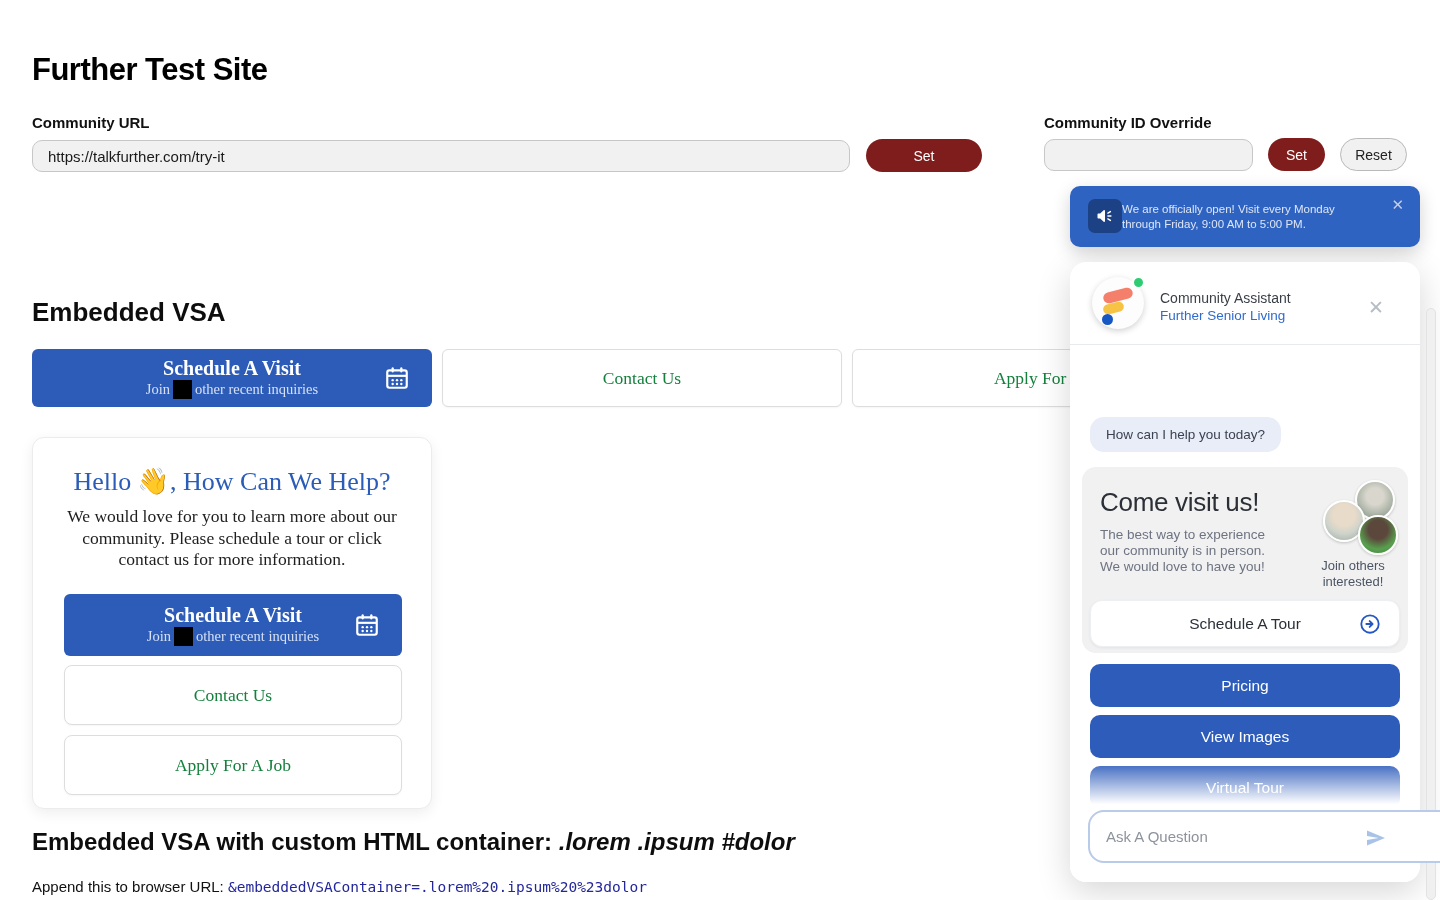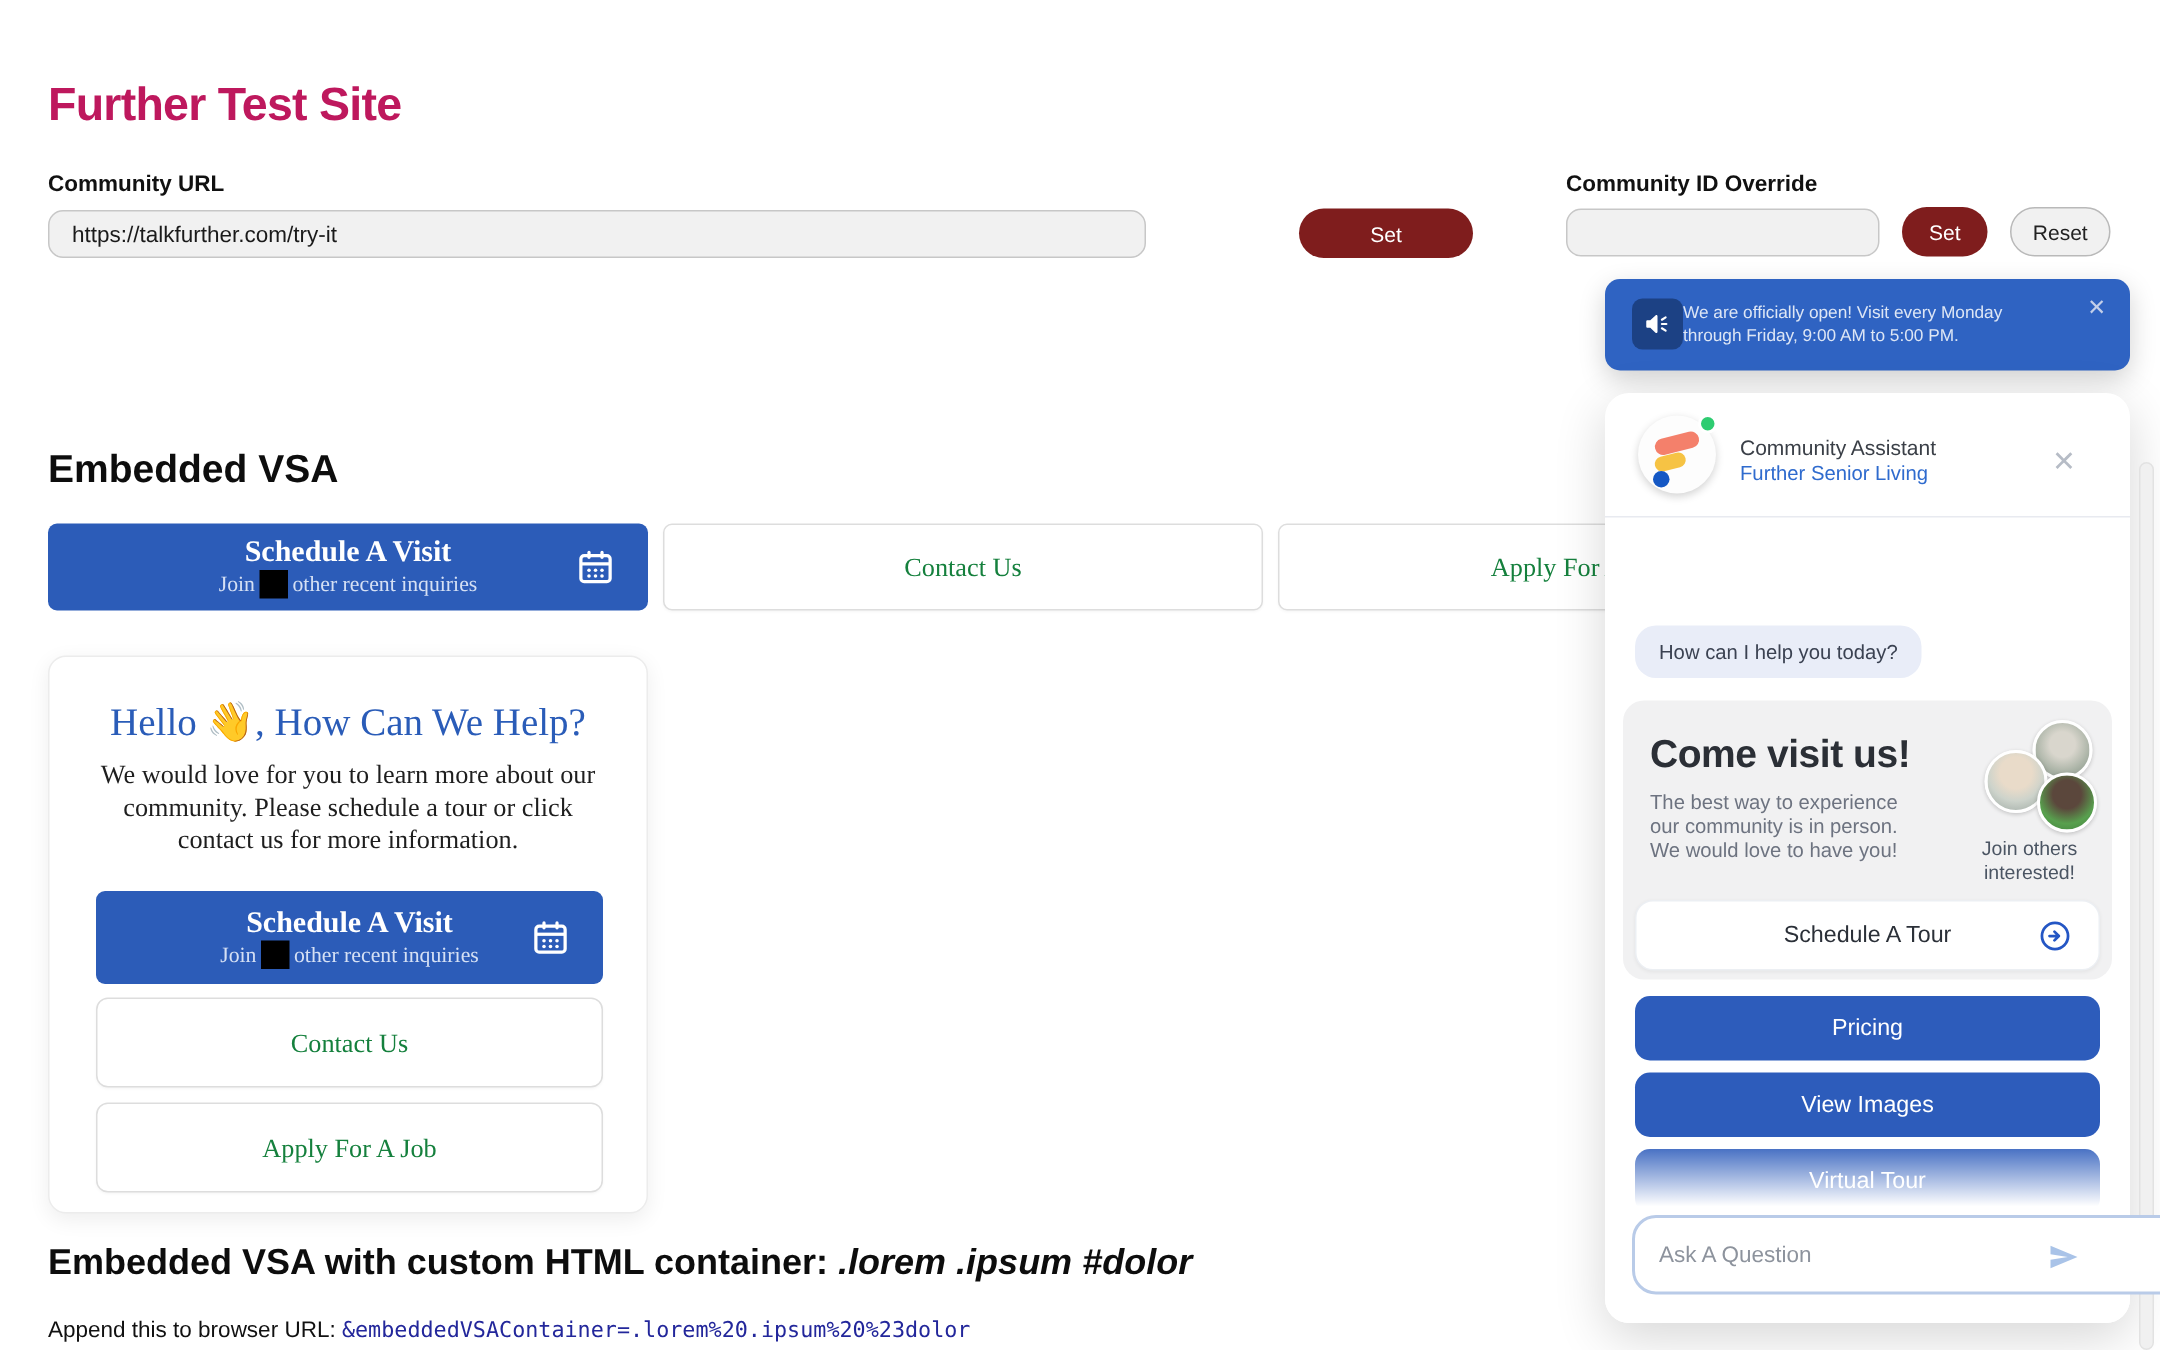--- a/index.html
+++ b/index.html
@@ -2,21 +2,21 @@
 <html><head>
 <meta charset="utf-8">
 <style>
   * { margin:0; padding:0; box-sizing:border-box; }
   html,body { background:#ffffff; }
   .screen {
     position:relative; width:1440px; height:900px; overflow:hidden;
     background:#ffffff; font-family:"Liberation Sans", sans-serif; color:#111;
   }
   
-  .page-title { position:absolute; left:32px; top:52px; font-size:31px; font-weight:700; letter-spacing:-0.5px; color:#be185d; }
+  .page-title { position:absolute; left:32px; top:52px; font-size:31px; font-weight:700; letter-spacing:-0.5px; color:#000000; }
   .field-label { position:absolute; font-size:15px; font-weight:700; color:#111; }
   .text-input {
     position:absolute; height:32px; background:#f1f1f1; border:1px solid #c7c7c7;
     border-radius:10px; font-size:15px; color:#1a1a1a; padding:0 15px; outline:none;
     font-family:"Liberation Sans", sans-serif;
   }
   .btn-dark {
     position:absolute; background:#7f1d1d; color:#fff; border:none; border-radius:17px;
     font-size:14px; cursor:pointer; font-family:"Liberation Sans", sans-serif;
   }
@@ -96,21 +96,21 @@
 
   .bubble {
     position:absolute; left:20px; top:155px; background:#e9edf8; border-radius:14px;
     padding:10px 16px; font-size:13.5px; color:#3b4252;
   }
 
   .visit-card {
     position:absolute; left:12px; top:205px; width:326px; height:186px;
     background:#f1f1f2; border-radius:14px;
   }
-  .visit-card h4 { position:absolute; left:18px; top:20px; font-size:26px; font-weight:700; color:#2b2f36; letter-spacing:-0.3px; }
+  .visit-card h4 { position:absolute; left:18px; top:20px; font-size:26px; font-weight:400; color:#2b2f36; letter-spacing:-0.3px; }
   .visit-card .body { position:absolute; left:18px; top:60px; width:180px; font-size:13.5px; line-height:16px; color:#6d7380; }
   .pav { position:absolute; border-radius:50%; border:2px solid #fff; box-shadow:0 1px 3px rgba(0,0,0,.2); }
   .pav1 { left:241px; top:33px; width:42px; height:42px; background:radial-gradient(circle at 50% 35%, #e9dbc9 0 34%, #cdd3cb 60%, #9aa6a0 100%); z-index:2; }
   .pav2 { left:273px; top:13px; width:40px; height:40px; background:radial-gradient(circle at 50% 40%, #d9d6cd 0 30%, #aab3a6 65%, #7e8b80 100%); z-index:1; }
   .pav3 { left:276px; top:48px; width:40px; height:40px; background:radial-gradient(circle at 50% 35%, #5b473c 0 32%, #58a04e 66%, #3f7f3c 100%); z-index:3; }
   .join-label { position:absolute; left:218px; top:91px; width:106px; text-align:center; font-size:13px; line-height:15.5px; color:#4b5563; }
   .tour-btn {
     position:absolute; left:8px; top:133px; width:310px; height:47px; background:#fff;
     border:1px solid #eceff3; border-radius:12px; cursor:pointer; box-shadow:0 1px 3px rgba(0,0,0,.06);
     font-family:"Liberation Sans", sans-serif; font-size:15.5px; color:#2b3038;
@@ -142,21 +142,21 @@
   }
 </style>
 </head>
 <body>
 
 <div class="screen">
 
   <h1 class="page-title">Further Test Site</h1>
 
   <div class="field-label" style="left:32px; top:114px;">Community URL</div>
-  <input class="text-input" style="left: 32px; top: 140px; width: 732px;" value="https://talkfurther.com/try-it">
+  <input class="text-input" style="left: 32px; top: 140px; width: 818px;" value="https://talkfurther.com/try-it">
   <button class="btn-dark" style="left:866px; top:139px; width:116px; height:33px;">Set</button>
 
   <div class="field-label" style="left:1044px; top:114px;">Community ID Override</div>
   <input class="text-input" style="left: 1044px; top: 139px; width: 209px;" value="">
   <button class="btn-dark" style="left:1268px; top:138px; width:57px; height:33px;">Set</button>
   <button class="btn-light" style="left:1340px; top:138px; width:67px; height:33px;">Reset</button>
 
   <h2 class="section-title" style="top:297px;">Embedded VSA</h2>
 
   <button class="vsa-btn-blue" style="left:32px; top:349px; width:400px; height:58px;">

